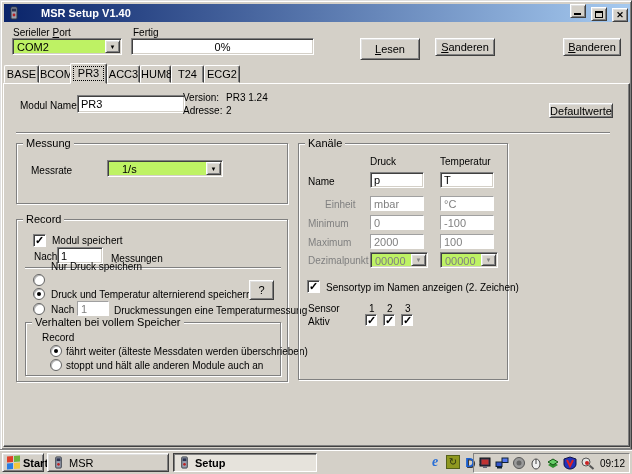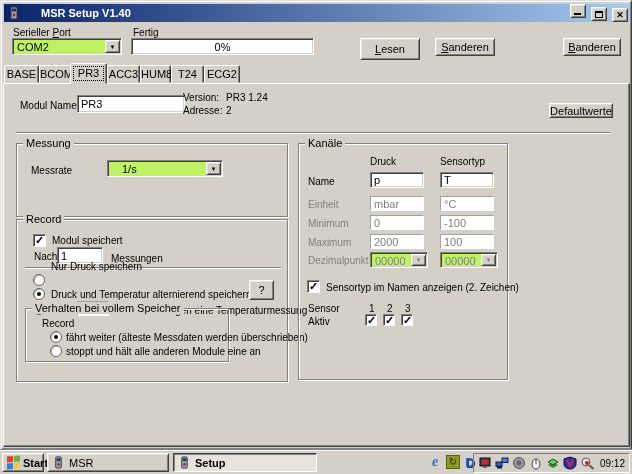--- a/index.html
+++ b/index.html
@@ -130,21 +130,21 @@
       <div class="lbl" style="left:16px;top:16px">Modul Name:</div>
       <input class="field" style="left: 73px; top: 11px; width: 108px; height: 18px;" readonly="" value="PR3">
       <div class="lbl" style="left:179px;top:8px">Version:</div>
       <div class="lbl" style="left:222px;top:8px">PR3 1.24</div>
       <div class="lbl" style="left:179px;top:21px">Adresse:</div>
       <div class="lbl" style="left:222px;top:21px">2</div>
       <button class="btn" style="left:545px;top:19px;width:64px;height:15px">Defaultwerte</button>
 
       <div class="etch" style="left:12px;top:48px;width:594px"></div>
 
-      <div class="group" style="left:12px;top:59px;width:272px;height:74px">
+      <div class="group" style="left:12px;top:59px;width:272px;height:61px">
         <span class="legend">Messung</span>
         <div class="lbl" style="left:14px;top:21px">Messrate</div>
         <div class="combo" style="left:90px;top:16px;width:116px;height:17px">
           <span class="ctext" style="left:14px">1/s</span>
           <span class="cbtn">
               <span class="arrow">▼</span>
             </span>
         </div>
       </div>
 
@@ -168,41 +168,41 @@
         <span class="radio sel" style="left:16px;top:68px"></span>
         <div class="lbl" style="left:34px;top:69px">Druck und Temperatur alternierend speichern</div>
 
         <button class="btn" style="left:232px;top:60px;width:25px;height:20px">?</button>
 
         <span class="radio" style="left:16px;top:83px"></span>
         <div class="lbl" style="left:34px;top:84px">Nach</div>
         <input class="field dis" style="left: 60px; top: 81px; width: 32px; height: 15px;" readonly="" value="1">
         <div class="lbl" style="left:97px;top:85px">Druckmessungen eine Temperaturmessung</div>
 
-        <div class="group" style="left:8px;top:88px;width:204px;height:54px">
+        <div class="group" style="left:8px;top:102px;width:256px;height:54px">
           <span class="legend">Verhalten bei vollem Speicher</span>
           <div class="lbl" style="left:16px;top:9px">Record</div>
           <span class="radio sel" style="left:24px;top:22px"></span>
           <div class="lbl" style="left:40px;top:23px">fährt weiter (älteste Messdaten werden überschrieben)</div>
           <span class="radio" style="left:24px;top:36px"></span>
-          <div class="lbl" style="left:40px;top:37px">stoppt und hält alle anderen Module eine an</div>
+          <div class="lbl" style="left:40px;top:37px">stoppt und hält alle anderen Module auch an</div>
         </div>
       </div>
 
       <div class="group" style="left:294px;top:59px;width:210px;height:237px">
         <span class="legend">Kanäle</span>
 
         <div class="lbl" style="left:71px;top:12px">Druck</div>
-        <div class="lbl" style="left:141px;top:12px">Sensortyp</div>
+        <div class="lbl" style="left:141px;top:12px">Temperatur</div>
 
         <div class="lbl" style="left:9px;top:32px">Name</div>
         <input class="field" style="left: 71px; top: 28px; width: 54px; height: 16px;" readonly="" value="p">
         <input class="field" style="left: 141px; top: 28px; width: 54px; height: 16px;" readonly="" value="T">
 
-        <div class="lbl gray" style="left:9px;top:55px">Einheit</div>
+        <div class="lbl gray" style="left:26px;top:55px">Einheit</div>
         <input class="field dis" style="left: 71px; top: 52px; width: 54px; height: 15px;" readonly="" value="mbar">
         <input class="field dis" style="left: 141px; top: 52px; width: 54px; height: 15px;" readonly="" value="°C">
 
         <div class="lbl gray" style="left:9px;top:74px">Minimum</div>
         <input class="field dis" style="left: 71px; top: 71px; width: 54px; height: 15px;" readonly="" value="0">
         <input class="field dis" style="left: 141px; top: 71px; width: 54px; height: 15px;" readonly="" value="-100">
 
         <div class="lbl gray" style="left:9px;top:93px">Maximum</div>
         <input class="field dis" style="left: 71px; top: 90px; width: 54px; height: 15px;" readonly="" value="2000">
         <input class="field dis" style="left: 141px; top: 90px; width: 54px; height: 15px;" readonly="" value="100">

